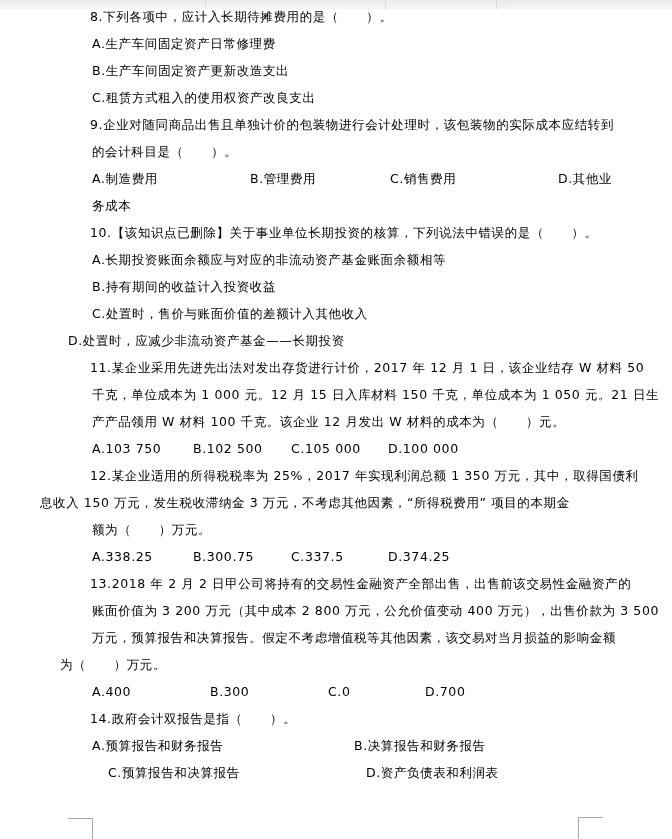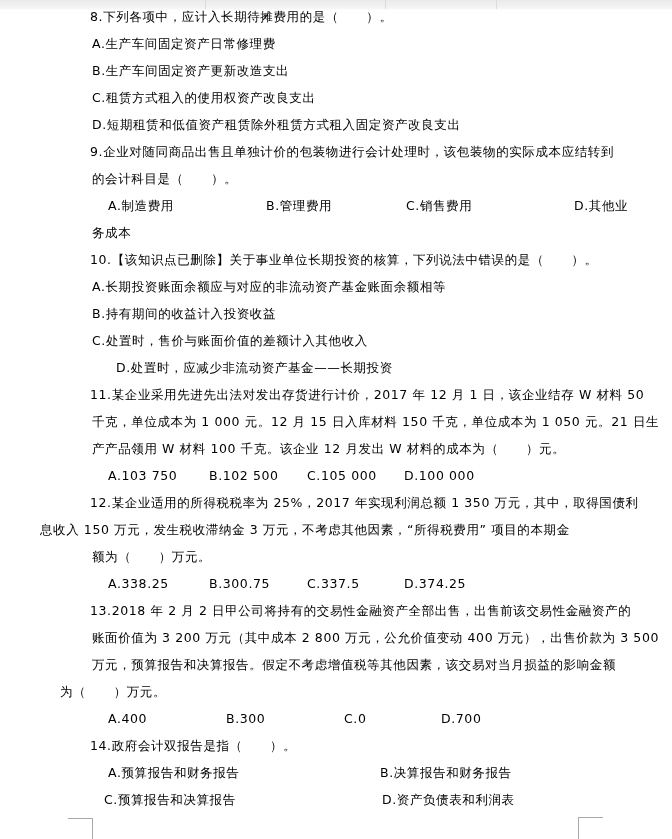--- a/index.html
+++ b/index.html
@@ -28,21 +28,21 @@
     color: #000000;
     font-size: 12.5px;
     letter-spacing: 0.6px;
   }
   .ln {
     height: 27px; line-height: 27px;
     padding-left: 90px;
     white-space: pre;
     overflow: visible;
   }
-  .row { position: relative; padding-left: 0; margin-left: 16px; }
+  .row { position: relative; padding-left: 0; }
   .row .opt {
     position: absolute; top: 0;
     height: 27px; line-height: 27px;
     white-space: pre;
   }
   
   .mark { position: absolute; background: #a9a9a9; }
   .mark.h { height: 1px; width: 25px; }
   .mark.v { width: 1px; height: 22px; }
 </style>
@@ -54,37 +54,36 @@
   <div class="sep" style="left:385px"></div>
   <div class="sep" style="left:496px"></div>
 </div>
 
 <div class="content">
 
   <div class="ln">8.下列各项中，应计入长期待摊费用的是（      ）。</div>
   <div class="ln" style="padding-left:92px">A.生产车间固定资产日常修理费</div>
   <div class="ln" style="padding-left:92px">B.生产车间固定资产更新改造支出</div>
   <div class="ln" style="padding-left:92px">C.租赁方式租入的使用权资产改良支出</div>
-  <div class="ln" style="padding-left:92px">D.短期租赁和低值资产租赁除外租赁方式租入固定资产改良支出</div>
 
   <div class="ln">9.企业对随同商品出售且单独计价的包装物进行会计处理时，该包装物的实际成本应结转到</div>
   <div class="ln" style="padding-left:92px">的会计科目是（      ）。</div>
   <div class="ln row">
     <span class="opt" style="left:92px">A.制造费用</span>
     <span class="opt" style="left:250px">B.管理费用</span>
     <span class="opt" style="left:390px">C.销售费用</span>
     <span class="opt" style="left:558px">D.其他业</span>
   </div>
   <div class="ln" style="padding-left:92px">务成本</div>
 
   <div class="ln">10.【该知识点已删除】关于事业单位长期投资的核算，下列说法中错误的是（      ）。</div>
   <div class="ln" style="padding-left:92px">A.长期投资账面余额应与对应的非流动资产基金账面余额相等</div>
   <div class="ln" style="padding-left:92px">B.持有期间的收益计入投资收益</div>
   <div class="ln" style="padding-left:92px">C.处置时，售价与账面价值的差额计入其他收入</div>
-  <div class="ln" style="padding-left:116px">D.处置时，应减少非流动资产基金——长期投资</div>
+  <div class="ln" style="padding-left:68px">D.处置时，应减少非流动资产基金——长期投资</div>
 
   <div class="ln">11.某企业采用先进先出法对发出存货进行计价，2017 年 12 月 1 日，该企业结存 W 材料 50</div>
   <div class="ln" style="padding-left:92px">千克，单位成本为 1 000 元。12 月 15 日入库材料 150 千克，单位成本为 1 050 元。21 日生</div>
   <div class="ln" style="padding-left:92px">产产品领用 W 材料 100 千克。该企业 12 月发出 W 材料的成本为（      ）元。</div>
   <div class="ln row">
     <span class="opt" style="left:92px">A.103 750</span>
     <span class="opt" style="left:193px">B.102 500</span>
     <span class="opt" style="left:291px">C.105 000</span>
     <span class="opt" style="left:388px">D.100 000</span>
   </div>
@@ -106,24 +105,24 @@
   <div class="ln row">
     <span class="opt" style="left:92px">A.400</span>
     <span class="opt" style="left:210px">B.300</span>
     <span class="opt" style="left:328px">C.0</span>
     <span class="opt" style="left:425px">D.700</span>
   </div>
 
   <div class="ln">14.政府会计双报告是指（      ）。</div>
   <div class="ln row">
     <span class="opt" style="left:92px">A.预算报告和财务报告</span>
-    <span class="opt" style="left:364px">B.决算报告和财务报告</span>
+    <span class="opt" style="left:354px">B.决算报告和财务报告</span>
   </div>
   <div class="ln row">
-    <span class="opt" style="left:88px">C.预算报告和决算报告</span>
+    <span class="opt" style="left:108px">C.预算报告和决算报告</span>
     <span class="opt" style="left:366px">D.资产负债表和利润表</span>
   </div>
 
 </div>
 
 <div class="mark h" style="left:68px;  top:818px;"></div>
 <div class="mark v" style="left:92px;  top:818px;"></div>
 <div class="mark h" style="left:578px; top:817px;"></div>
 <div class="mark v" style="left:578px; top:817px;"></div>
 

